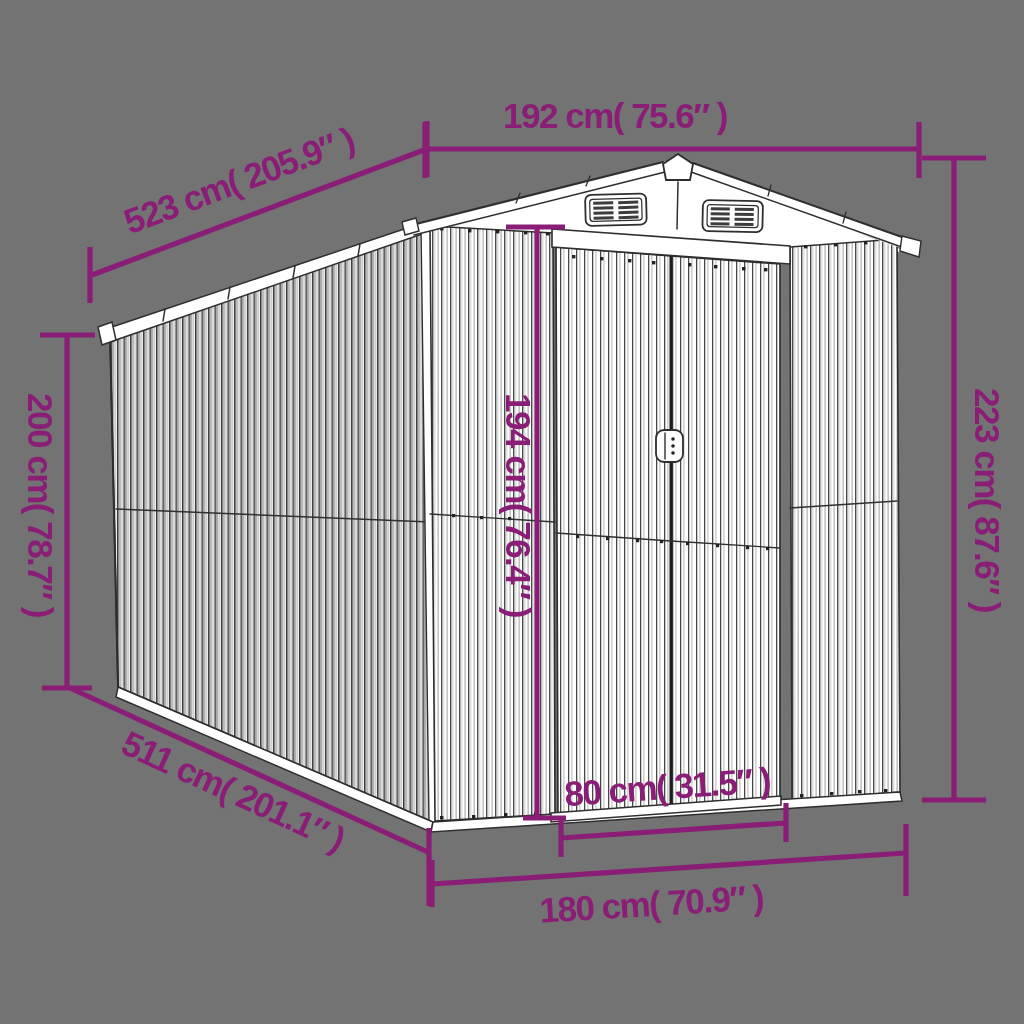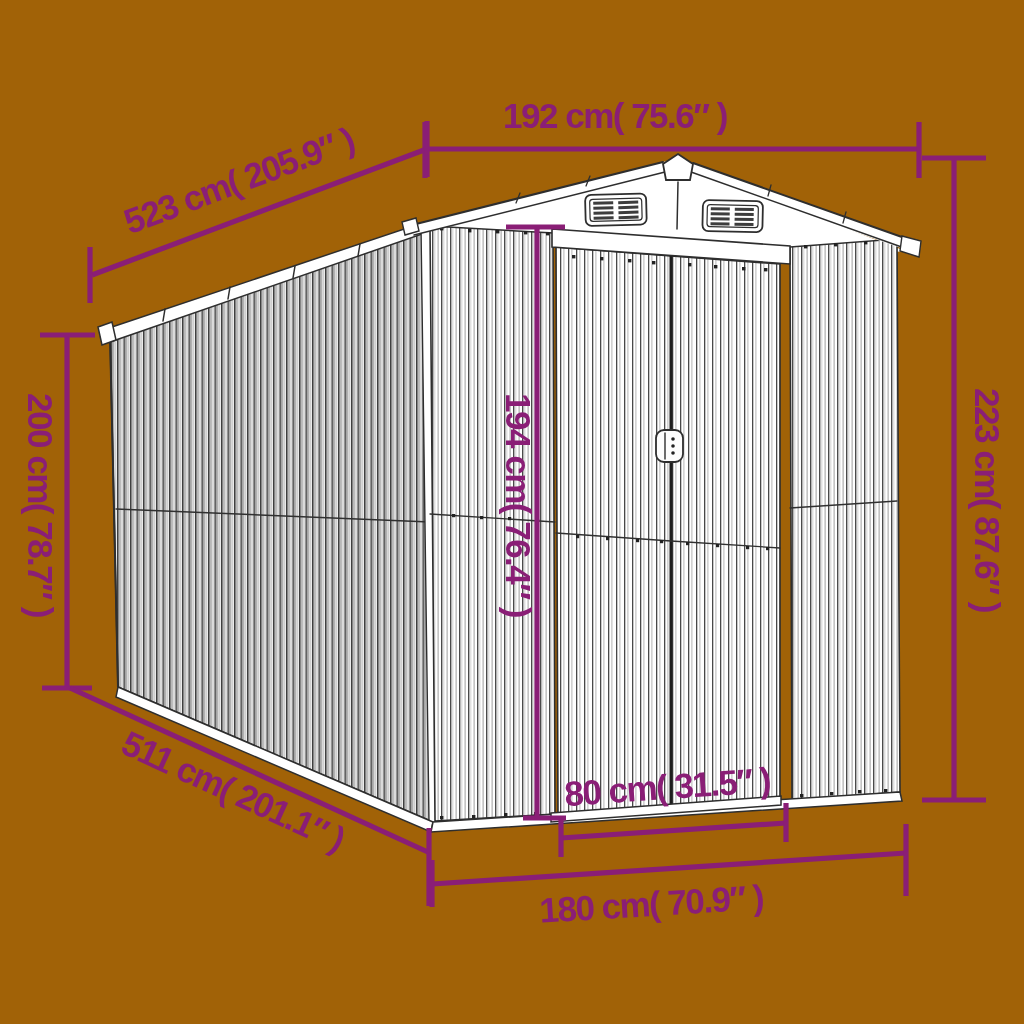--- a/index.html
+++ b/index.html
@@ -1,16 +1,16 @@
 <!DOCTYPE html>
 <html><head>
 <meta charset="utf-8">
 <style>
   html,body{margin:0;padding:0;background:#fff;}
-  .stage{position:relative;width:1024px;height:1024px;background:#a16207;overflow:hidden;
+  .stage{position:relative;width:1024px;height:1024px;background:#737373;overflow:hidden;
          font-family:"Liberation Sans",sans-serif;}
   svg{display:block;}
   text.dim{font-family:"Liberation Sans",sans-serif;font-weight:700;font-size:35px;
            letter-spacing:-1.5px;}
 </style>
 </head>
 <body>
 
 <div class="stage">
 <svg width="1024" height="1024" viewBox="0 0 1024 1024">

